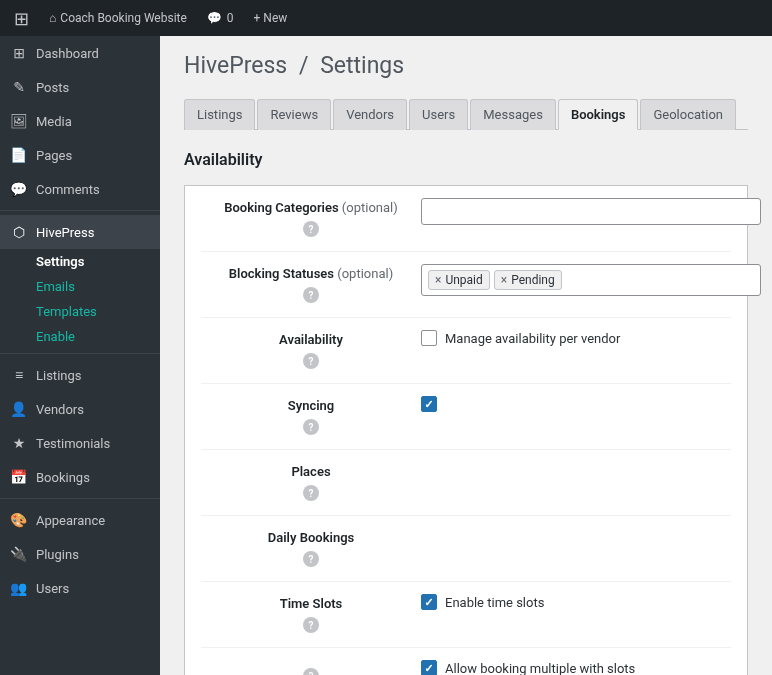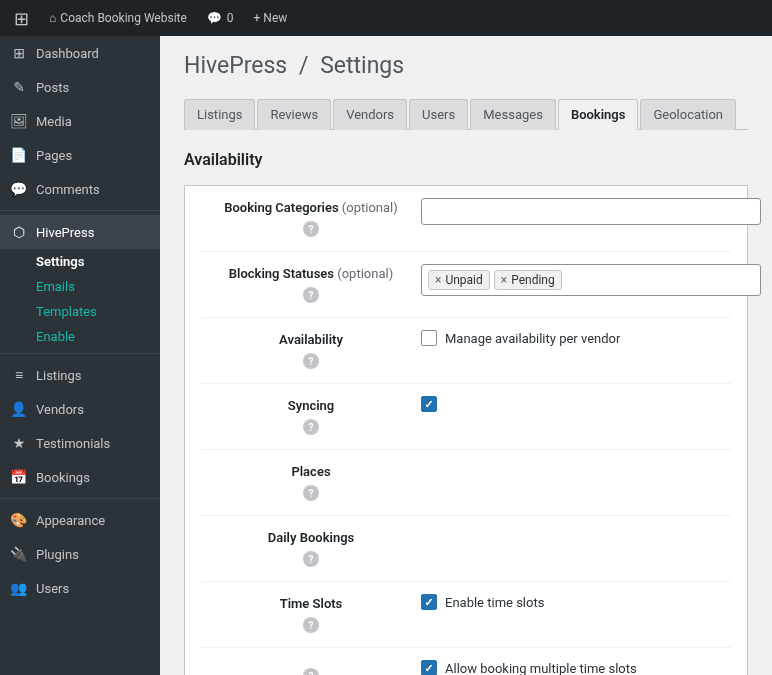--- a/index.html
+++ b/index.html
@@ -429,21 +429,21 @@
       </div>
 
       <div class="settings-row">
         <div class="settings-label">
           <span></span>
           <div class="help-icon">?</div>
         </div>
         <div class="settings-control">
           <div class="checkbox-wrapper">
             <div class="checkbox checked"></div>
-            <span class="checkbox-label">Allow booking multiple time slots</span>
+            <span class="checkbox-label">Allow booking multiple with slots</span>
           </div>
         </div>
       </div>
 
     </div>
   </div>
 
 </div>
 
 </body></html>

